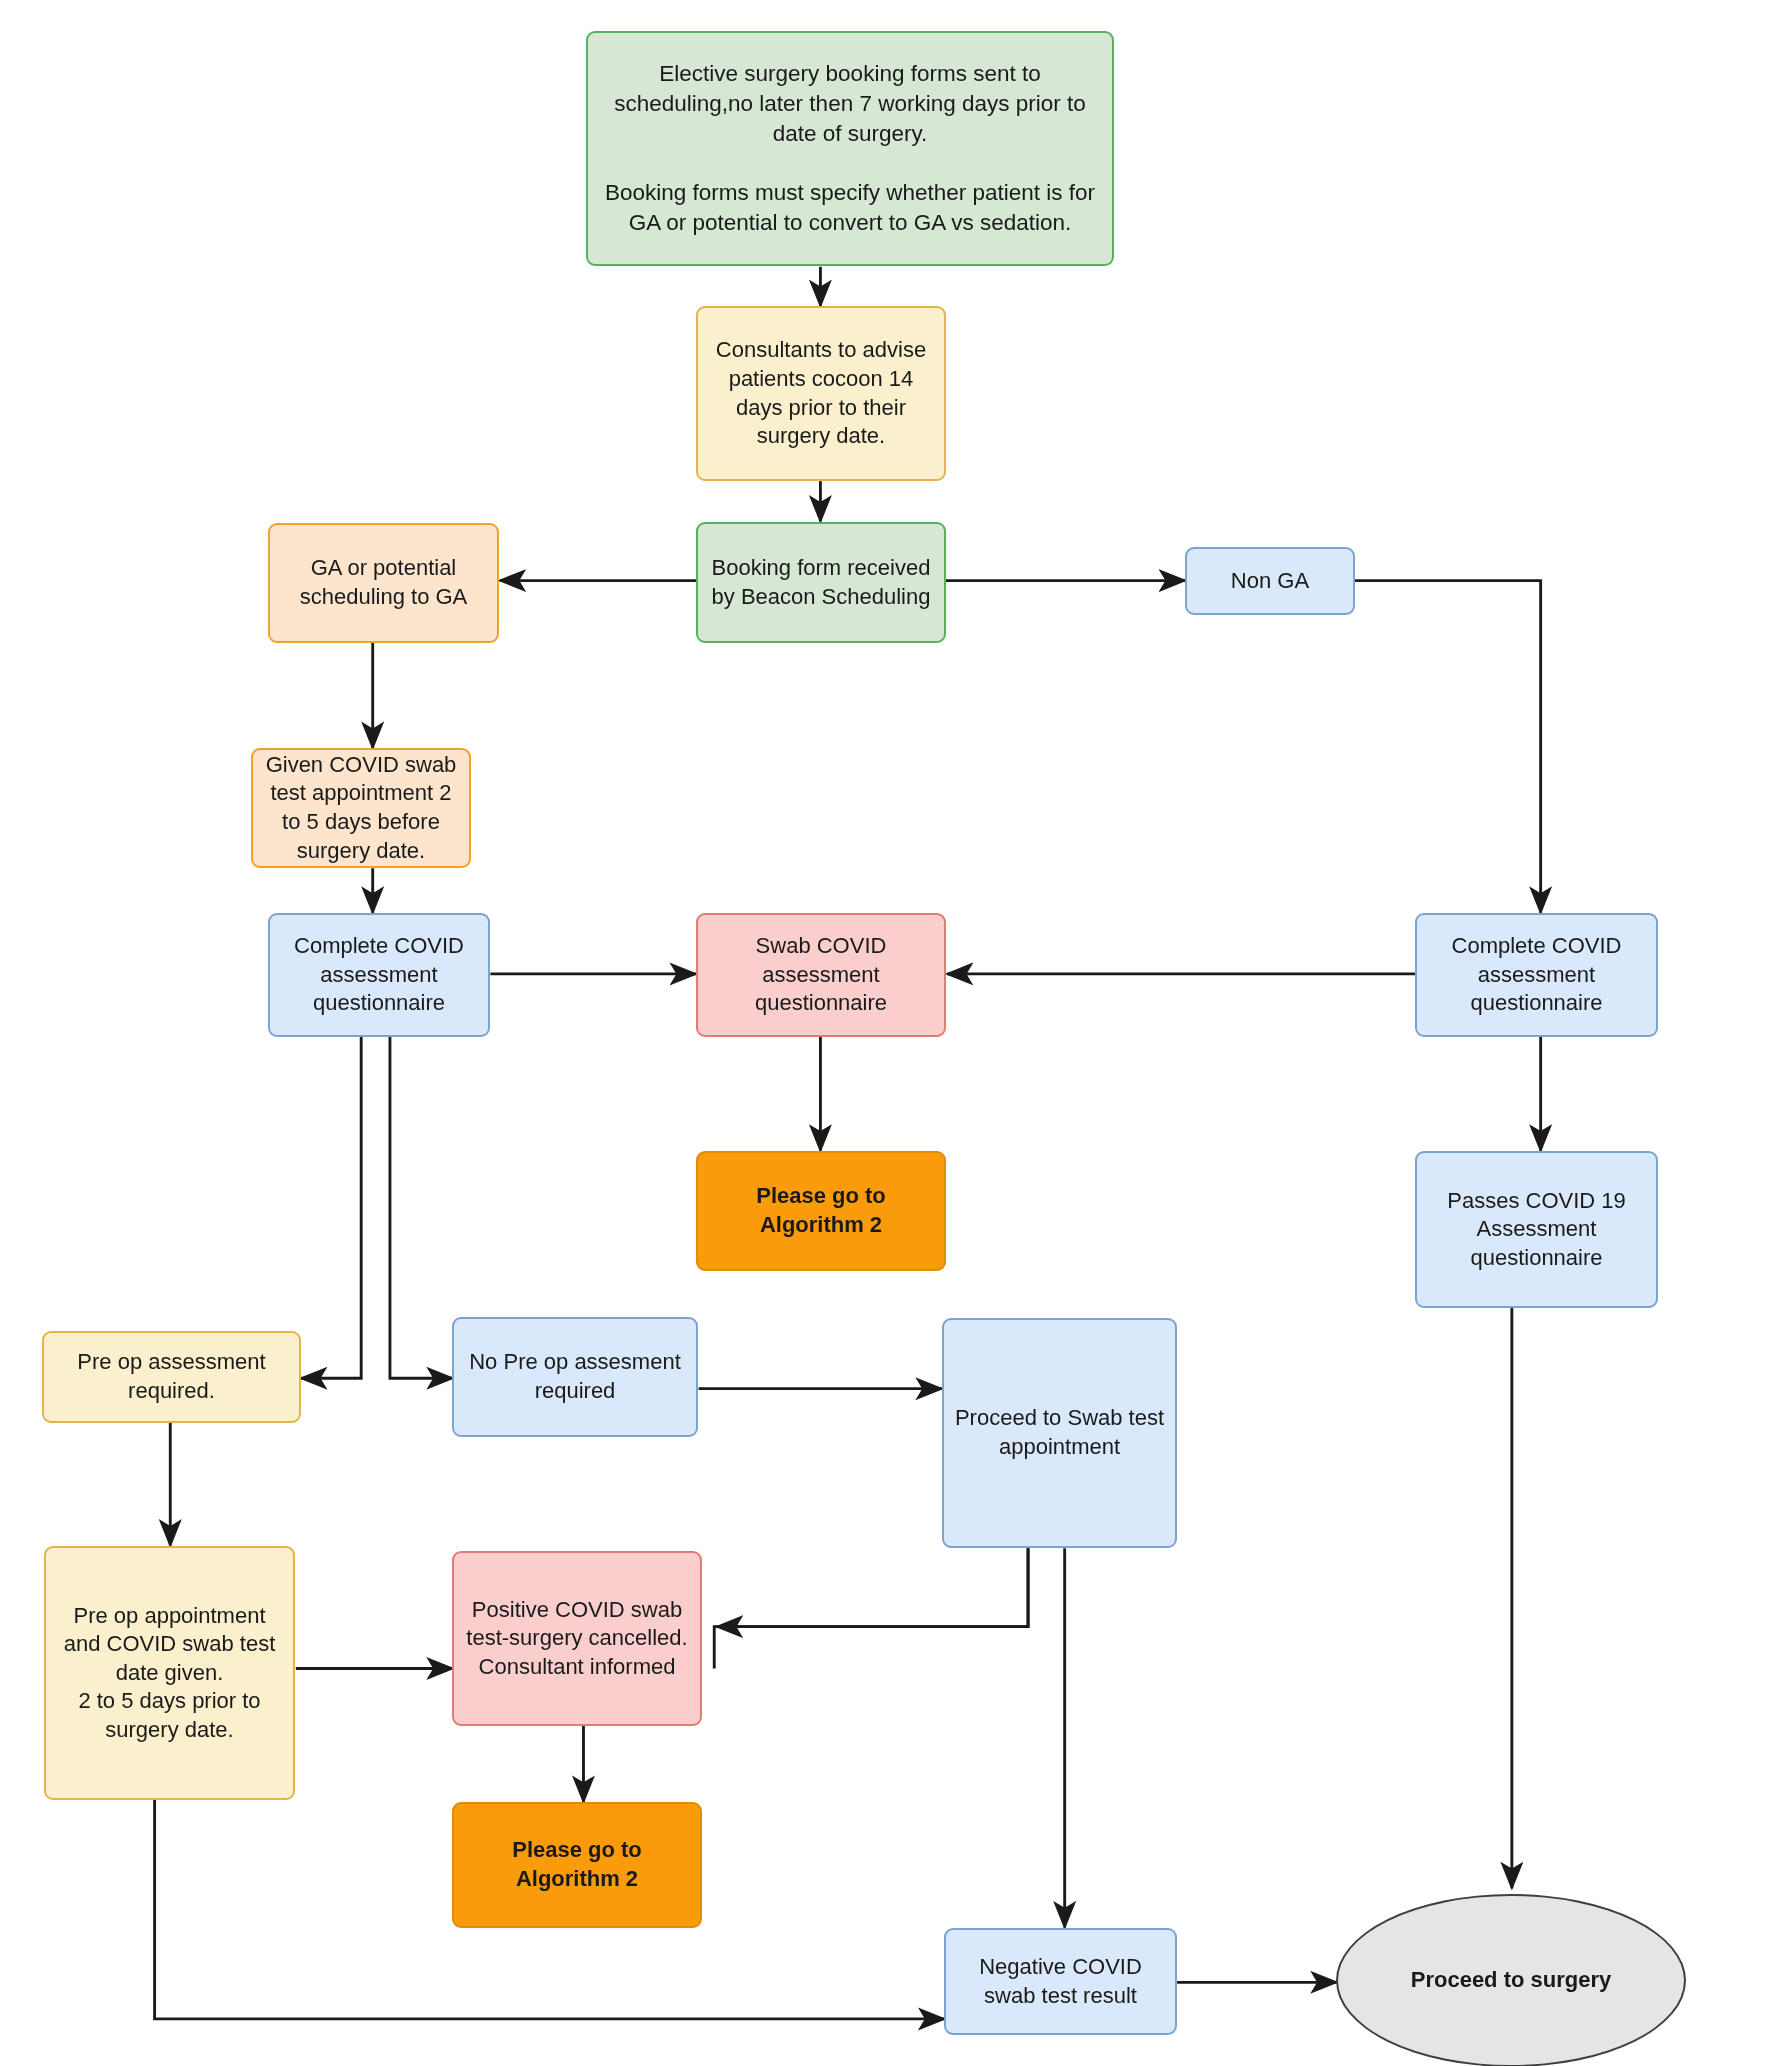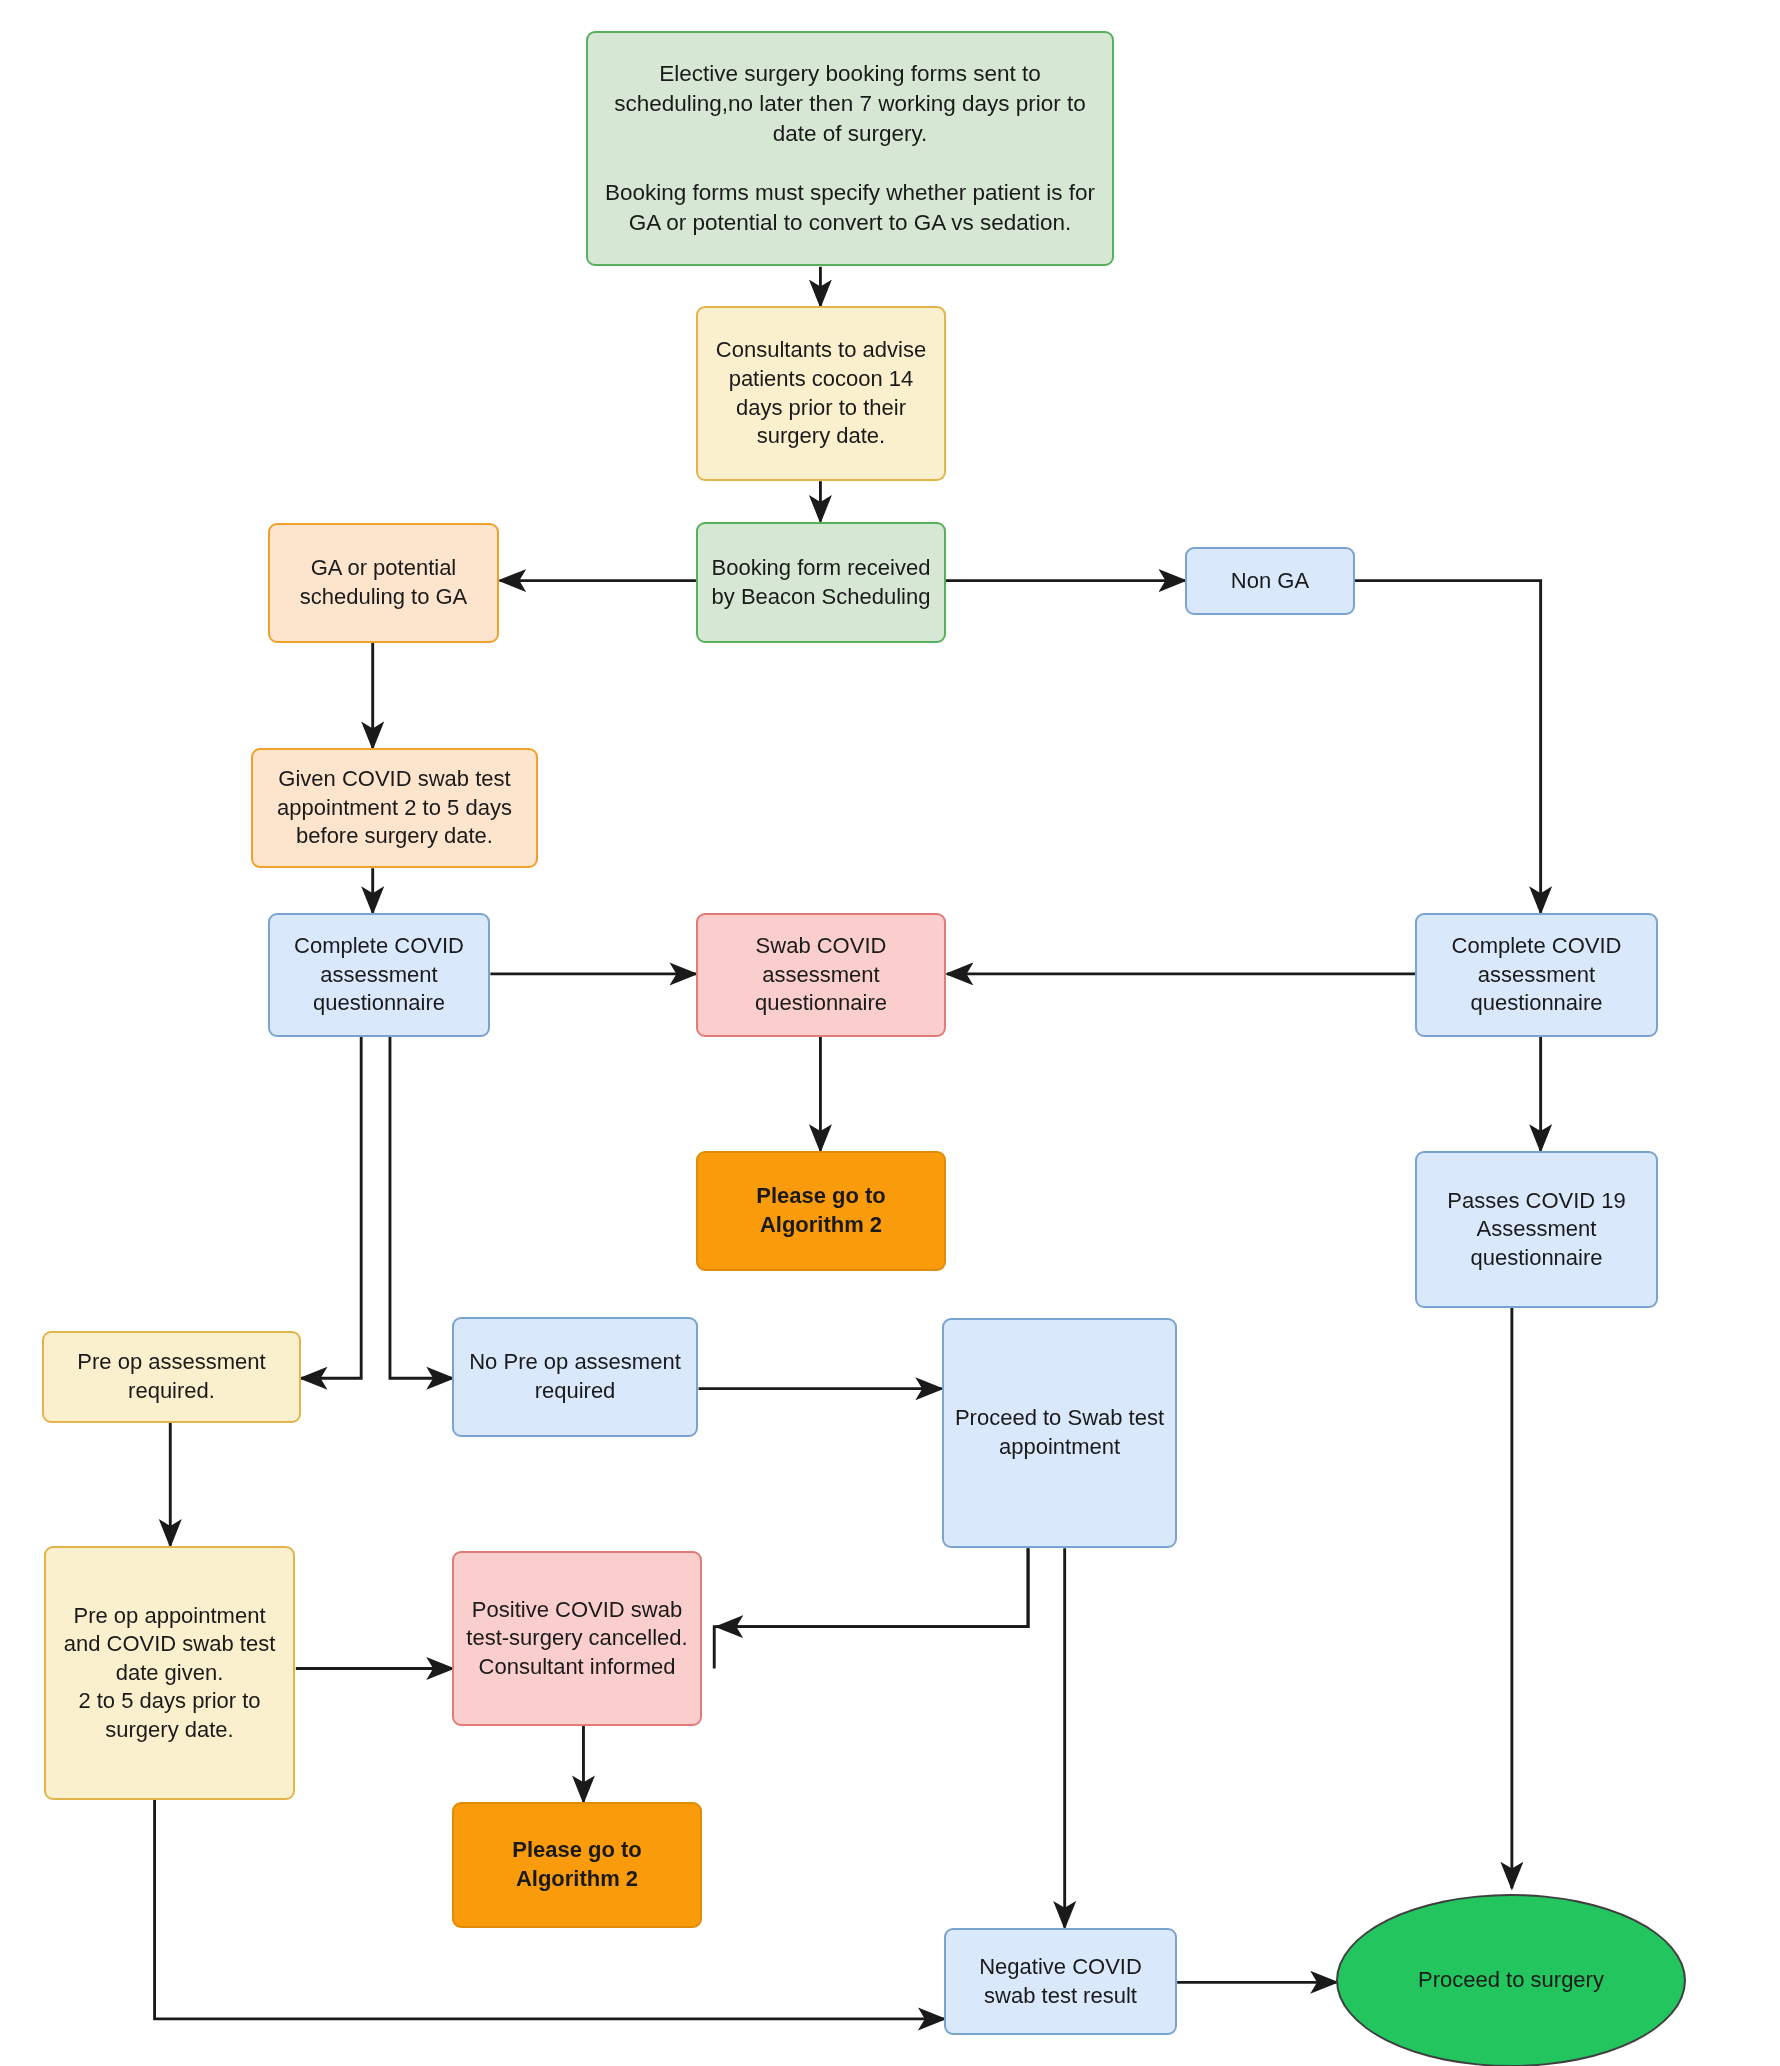--- a/index.html
+++ b/index.html
@@ -44,23 +44,24 @@
     z-index: 3;
   }
   .n-green  { background: #d6e8d4; border-color: #57b15c; }
   .n-yellow { background: #fbf0cd; border-color: #e3b44a; }
   .n-peach  { background: #fce4cd; border-color: #f0a12a; }
   .n-blue   { background: #dae8fc; border-color: #7ba3d0; }
   .n-pink   { background: #f9cecc; border-color: #e07b78; }
   .n-orange { background: #fa9b0c; border-color: #e08c08; font-weight: bold; }
   .n-ellipse {
     border-radius: 50%;
-    background: #22c55e;
+    background: #e5e5e5;
     border-color: #3f3f3f;
     border-width: 2.1px;
+    font-weight: bold;
   }
   .n-start {
     font-size: 22.5px;
     line-height: 1.32;
   }
 </style>
 </head>
 <body>
 
 <div id="canvas">
@@ -135,21 +136,21 @@
   </div>
 
   <div class="node n-peach" style="left:268px; top:523px; width:231px; height:120px;">
     <span>GA or potential scheduling to GA</span>
   </div>
 
   <div class="node n-blue" style="left:1185px; top:547px; width:170px; height:68px;">
     <span>Non GA</span>
   </div>
 
-  <div class="node n-peach" style="left:251px; top:748px; width:287px; height:120px;">
+  <div class="node n-peach" style="left:251px; top:748px; width:220px; height:120px;">
     <span>Given COVID swab test appointment 2 to 5 days before surgery date.</span>
   </div>
 
   <div class="node n-blue" style="left:268px; top:913px; width:222px; height:124px;">
     <span>Complete COVID assessment questionnaire</span>
   </div>
 
   <div class="node n-pink" style="left:696px; top:913px; width:250px; height:124px;">
     <span>Swab COVID assessment questionnaire</span>
   </div>

